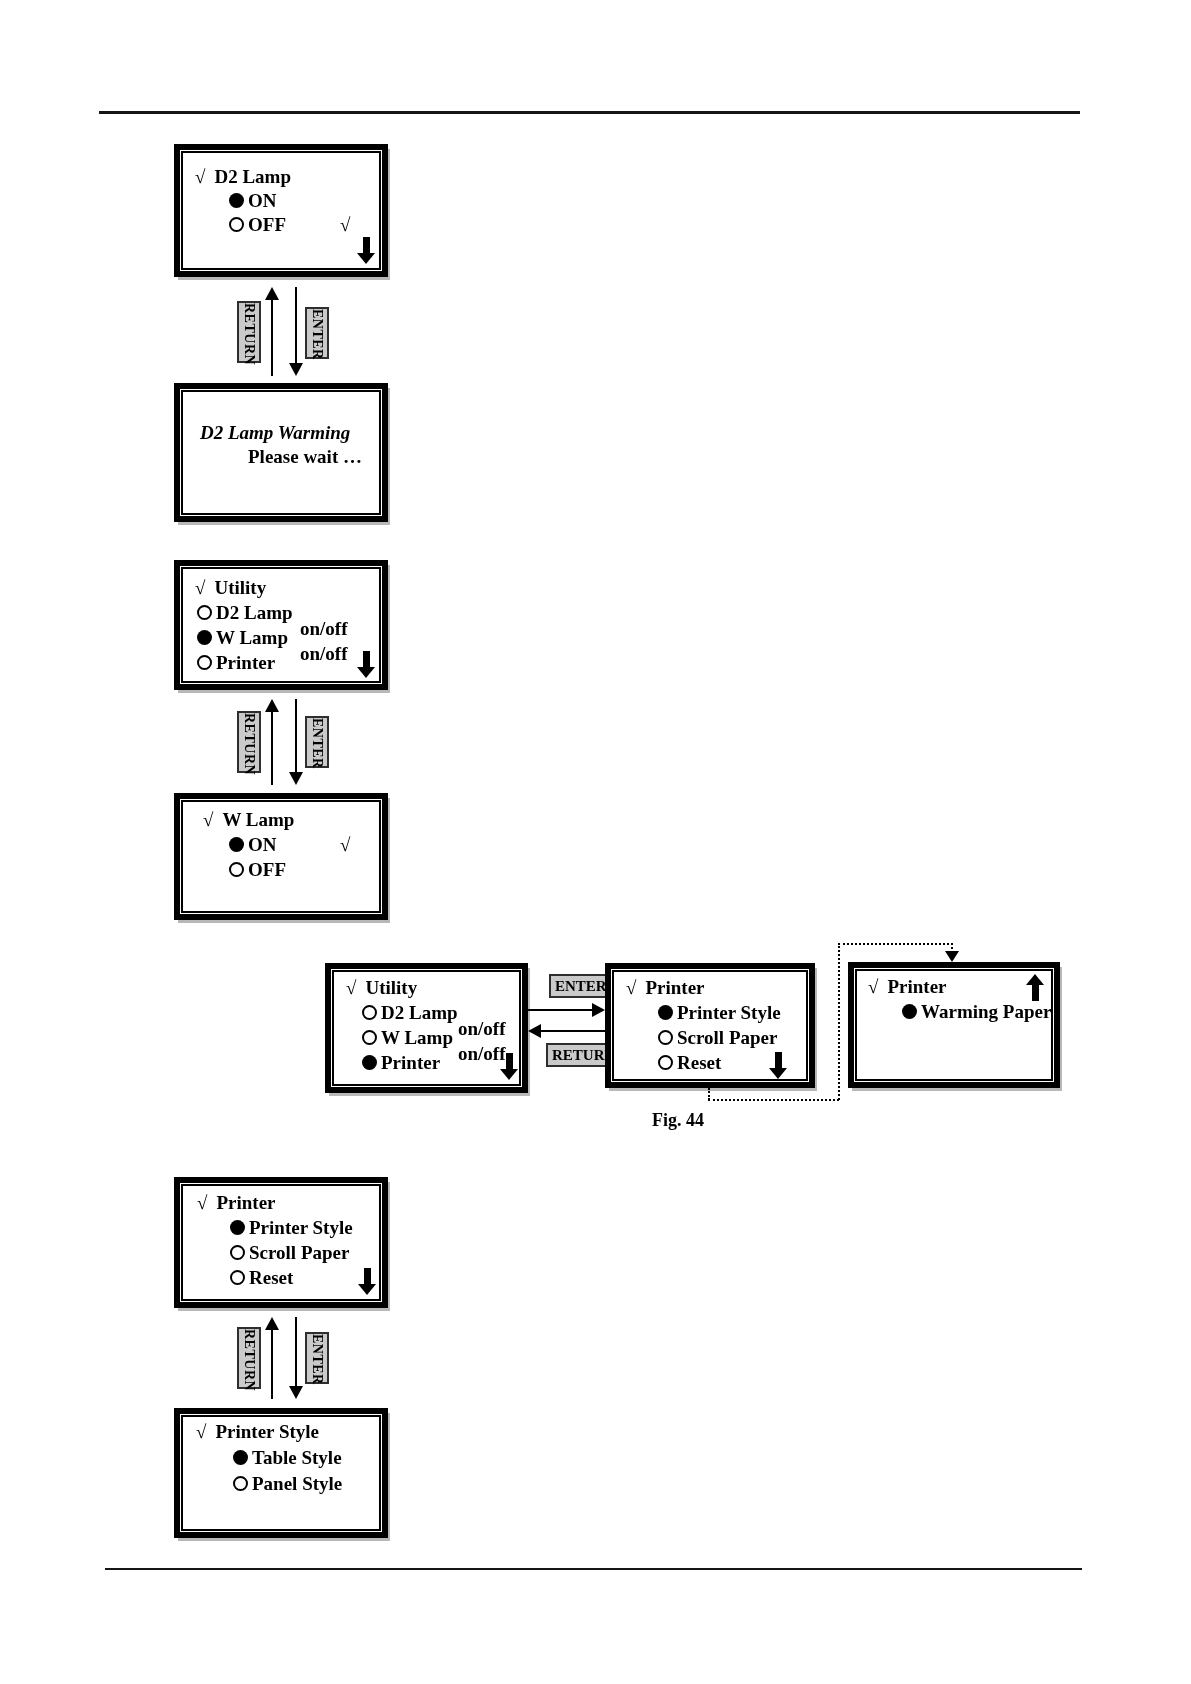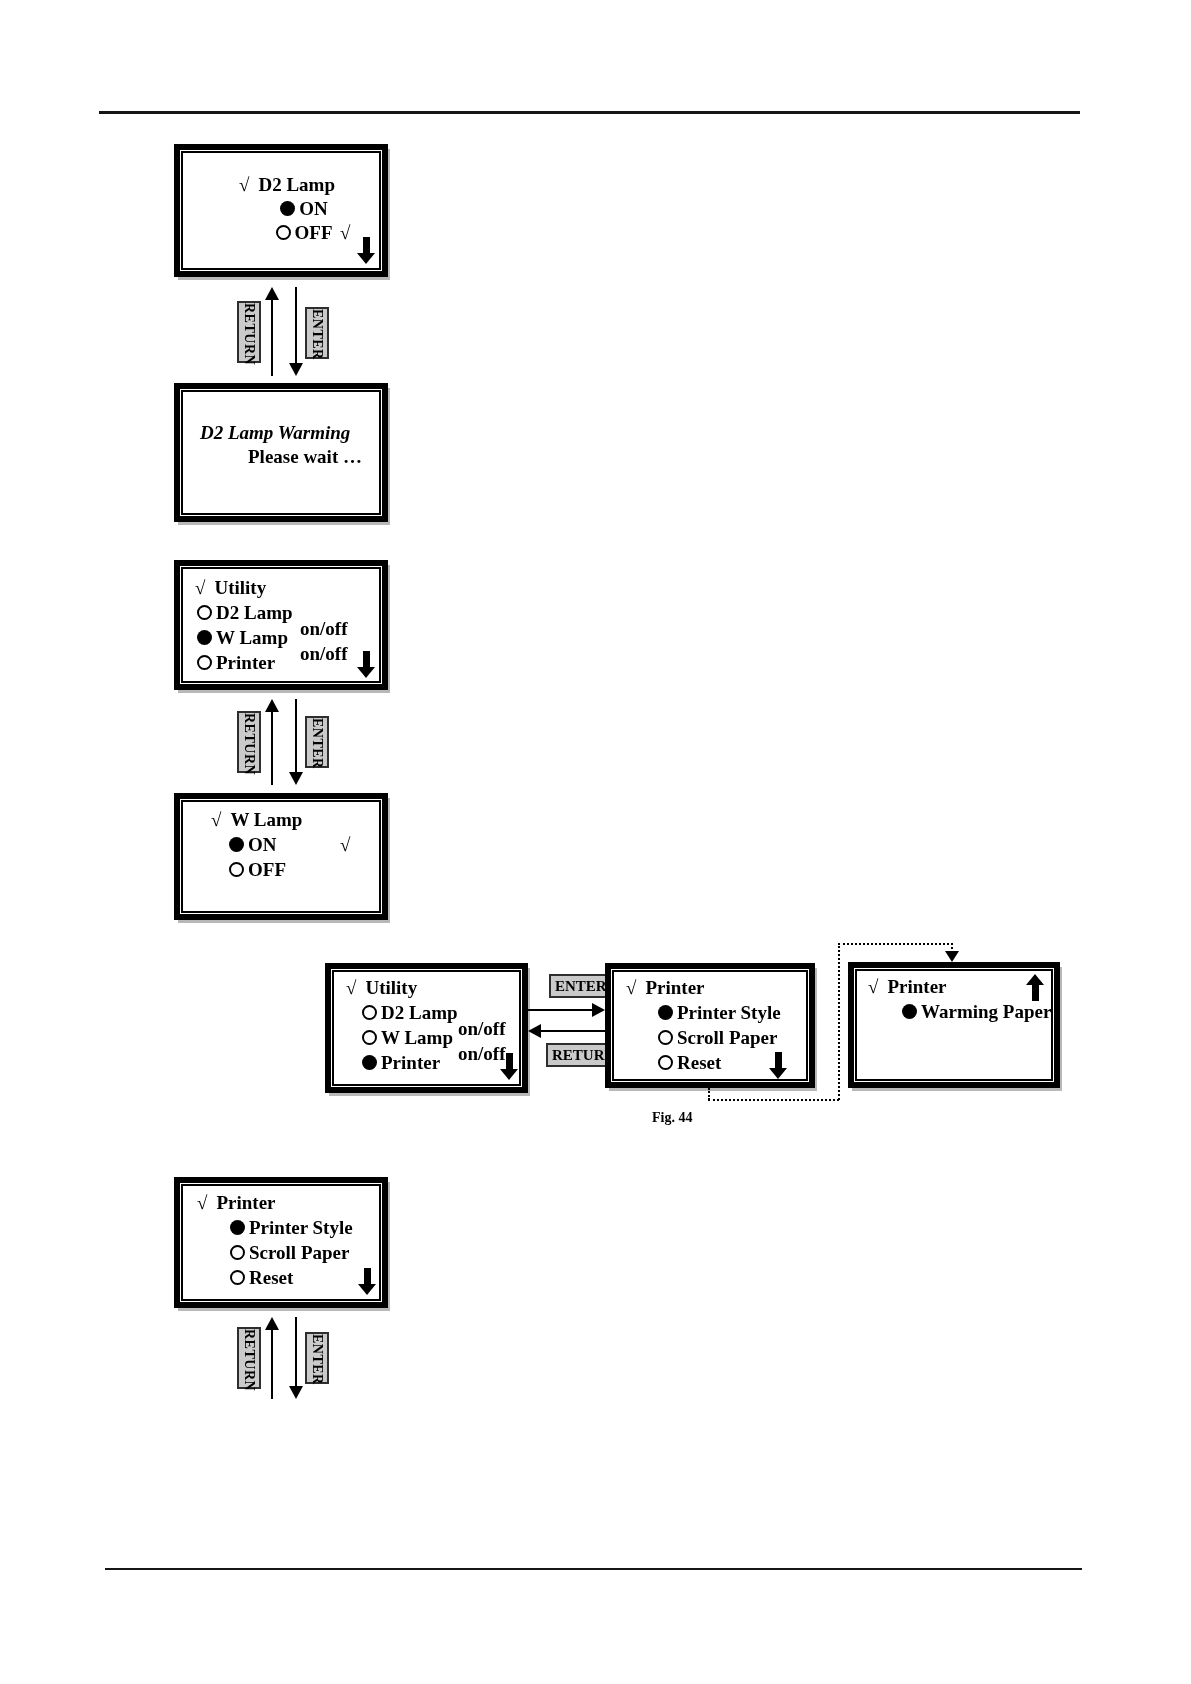--- a/index.html
+++ b/index.html
@@ -47,33 +47,33 @@
         transform-origin:0 0;transform:rotate(90deg) translateY(-100%);
         background:#cacaca;border:2px solid #2e2e2e;text-align:center;
         font-weight:bold;font-size:14px;line-height:19px;letter-spacing:.5px;}
   .hlabel{position:absolute;box-sizing:border-box;background:#cacaca;border:2px solid #2e2e2e;
           font-weight:bold;font-size:15px;line-height:20px;padding:0 4px;text-align:center;}
   
   .dotv{position:absolute;width:0;border-left:2px dotted #000;}
   .doth{position:absolute;height:0;border-top:2px dotted #000;}
   .dothead{position:absolute;width:0;height:0;border-left:7px solid transparent;
            border-right:7px solid transparent;border-top:11px solid #000;}
-  .caption{position:absolute;font-weight:bold;font-size:14px;}
+  .caption{position:absolute;font-weight:bold;font-size:18px;}
 </style>
 </head>
 <body>
 
 <div class="page">
 
   <div class="rule" style="left:99px;top:111px;width:981px;height:3px;"></div>
   <div class="rule" style="left:105px;top:1568px;width:977px;height:2px;"></div>
 
   <div class="screen" style="left:174px;top:144px;width:214px;height:133px;">
     <div class="screen-inner">
-      <div style="margin-top:20px;text-align:center;">
+      <div style="margin-top:12px;">
         <div class="line" style="padding-left:12px;line-height:24px;"><span class="chk">√</span><span>D2 Lamp</span></div>
         <div class="line" style="padding-left:46px;line-height:24px;"><span class="dot dot-filled"></span><span>ON</span></div>
         <div class="line" style="padding-left:46px;line-height:24px;"><span class="dot dot-hollow"></span><span>OFF</span><span class="status-check" style="left:157px;">√</span></div>
       </div>
       <div class="fat-arrow fat-down" style="right:3px;bottom:4px;">
           <div class="stem"></div>
           <div class="head"></div>
         </div>
     </div>
   </div>
@@ -128,21 +128,21 @@
       <div class="shaft-v" style="bottom:11px;"></div>
       <div class="head-dn"></div>
     </div>
   <div class="vlabel" style="left:305px;top:716px;height:52px;">
       <div class="vrot" style="width:52px;">ENTER</div>
     </div>
 
   <div class="screen" style="left:174px;top:793px;width:214px;height:127px;">
     <div class="screen-inner">
       <div style="margin-top:5px;">
-        <div class="line" style="padding-left:28px;"><span class="chk">√</span><span>W Lamp</span></div>
+        <div class="line" style="padding-left:20px;"><span class="chk">√</span><span>W Lamp</span></div>
         <div class="line" style="padding-left:46px;"><span class="dot dot-filled"></span><span>ON</span><span class="status-check" style="left:157px;">√</span></div>
         <div class="line" style="padding-left:46px;"><span class="dot dot-hollow"></span><span>OFF</span></div>
       </div>
     </div>
   </div>
 
   <div class="screen" style="left:325px;top:963px;width:203px;height:130px;">
     <div class="screen-inner">
       <div style="margin-top:3px;">
         <div class="line" style="padding-left:12px;"><span class="chk">√</span><span>Utility</span></div>
@@ -228,14 +228,23 @@
       <div class="head-up"></div>
     </div>
   <div class="tarrow v" style="left:289px;top:1317px;height:82px;">
       <div class="shaft-v" style="bottom:11px;"></div>
       <div class="head-dn"></div>
     </div>
   <div class="vlabel" style="left:305px;top:1332px;height:52px;">
       <div class="vrot" style="width:52px;">ENTER</div>
     </div>
 
+  <div class="screen" style="left:174px;top:1408px;width:214px;height:130px;">
+    <div class="screen-inner">
+      <div style="margin-top:2px;">
+        <div class="line" style="padding-left:13px;line-height:26px;"><span class="chk">√</span><span>Printer Style</span></div>
+        <div class="line" style="padding-left:50px;line-height:26px;"><span class="dot dot-filled"></span><span>Table Style</span></div>
+        <div class="line" style="padding-left:50px;line-height:26px;"><span class="dot dot-hollow"></span><span>Panel Style</span></div>
+      </div>
+    </div>
+  </div>
 
 </div>
 
 </body></html>

